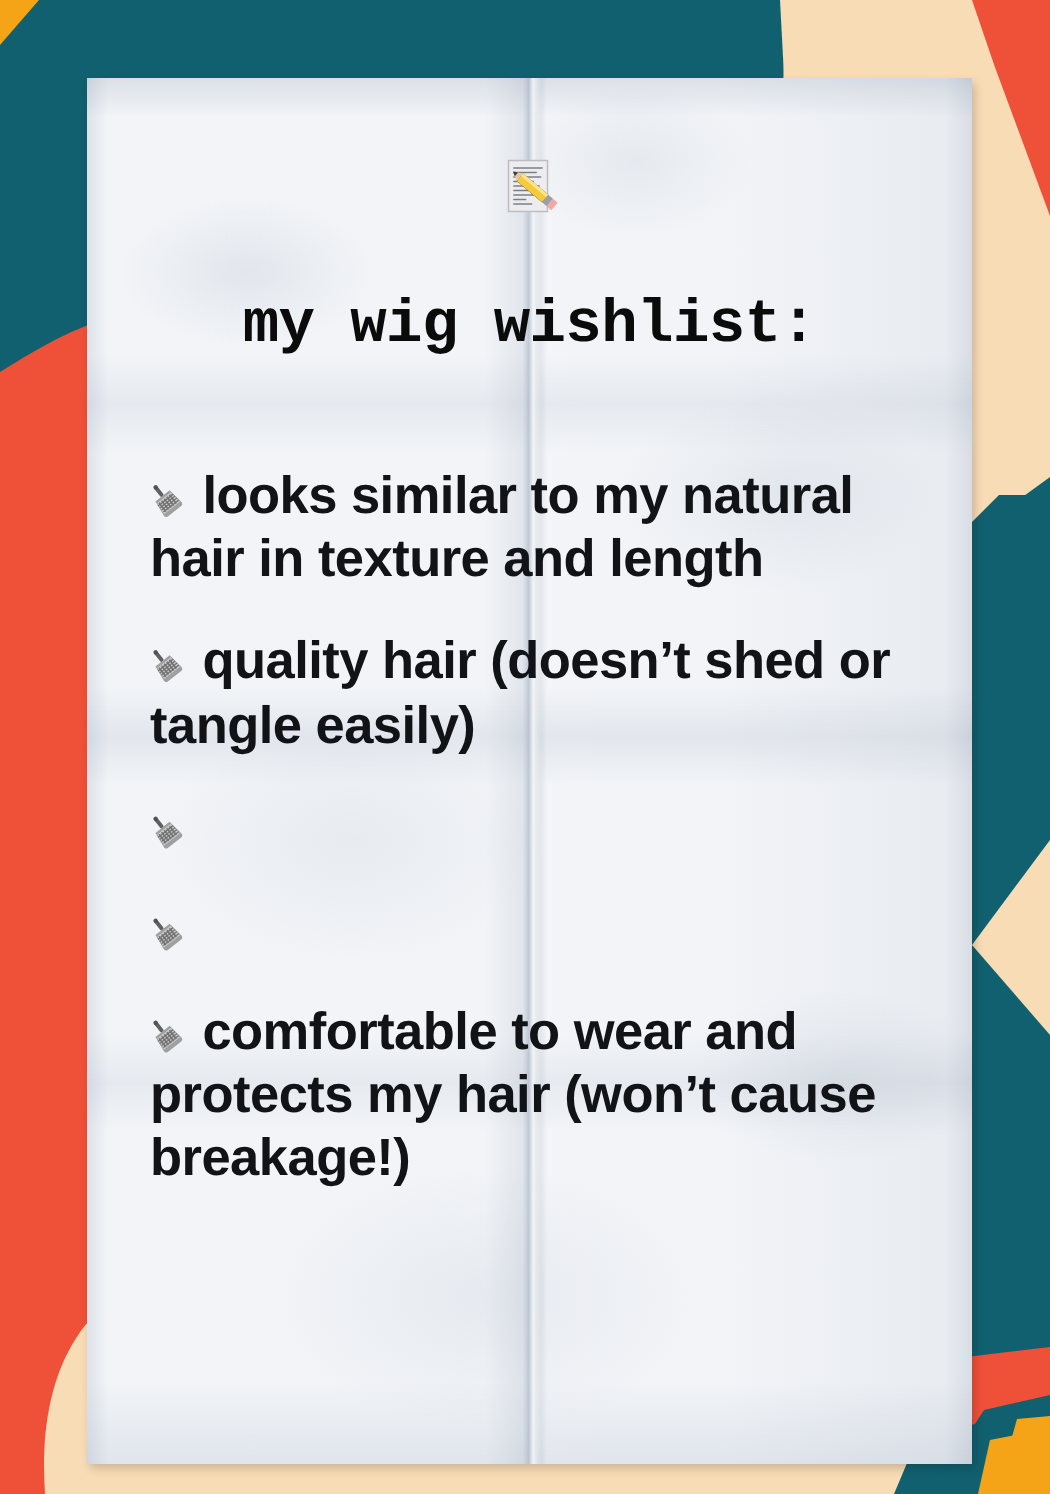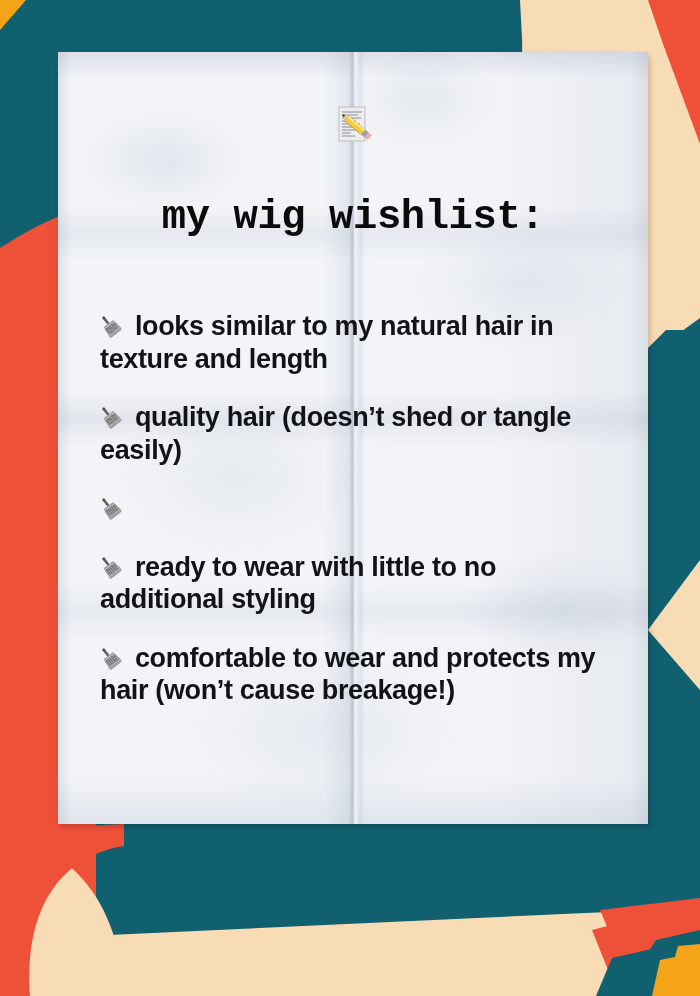--- a/index.html
+++ b/index.html
@@ -24,21 +24,21 @@
     width:700px;
     height:996px;
   }
 
   
   #paper {
     position:absolute;
     left:58px;
     top:52px;
     width:590px;
-    height:772px;
+    height:924px;
     background:#F2F4F7;
     overflow:hidden;
     box-shadow: 2px 3px 6px rgba(0,0,0,0.18);
   }
 
   
   .tex {
     position:absolute;
     inset:0;
     pointer-events:none;
@@ -125,21 +125,21 @@
   #wishlist {
     position:absolute;
     left:42px;
     right:22px;
     top:258px;
     list-style:none;
   }
 
   .wish-item {
     display:block;
-    font-size:27px;
+    font-size:35px;
     font-weight:bold;
     line-height:1.205;
     color:#121316;
     letter-spacing:-0.35px;
     margin-bottom:26px;
     text-indent:0;
   }
   .wish-item:last-child { margin-bottom:16px; }
 
   .comb {
@@ -316,21 +316,20 @@
                 <rect x="11.4" y="11.8" width="1.1" height="7.4"></rect>
                 <rect x="13.6" y="11.8" width="1.1" height="7.4"></rect>
                 <rect x="3.5" y="12.6" width="12.8" height="0.9"></rect>
                 <rect x="3.6" y="14.4" width="12.9" height="0.9"></rect>
                 <rect x="3.7" y="16.2" width="13.0" height="0.9"></rect>
                 <rect x="3.8" y="18.0" width="13.1" height="0.9"></rect>
               </g>
             </g>
           </svg>
         </span>
-        <span>ready to wear with little to no additional styling</span>
       </li>
 
       <li class="wish-item">
         <span class="comb">
           <svg width="27" height="27" viewBox="0 0 27 27" aria-hidden="true">
             <g transform="rotate(-38 13.5 13.5)">
               <rect x="8.6" y="1.6" width="2.6" height="8.4" rx="1.2" fill="#5C6066"></rect>
               <circle cx="9.9" cy="2.3" r="1.5" fill="#4E5257"></circle>
               <path d="M4.0 9.6 h12.0 l1.4 10.8 a2 2 0 0 1 -2 2.2 H4.6 a2 2 0 0 1 -2 -2.2 Z" fill="#9CA1A8"></path>
               <path d="M4.4 11.2 h11.2 l1.1 8.6 H3.3 Z" fill="#C9CDD3"></path>

